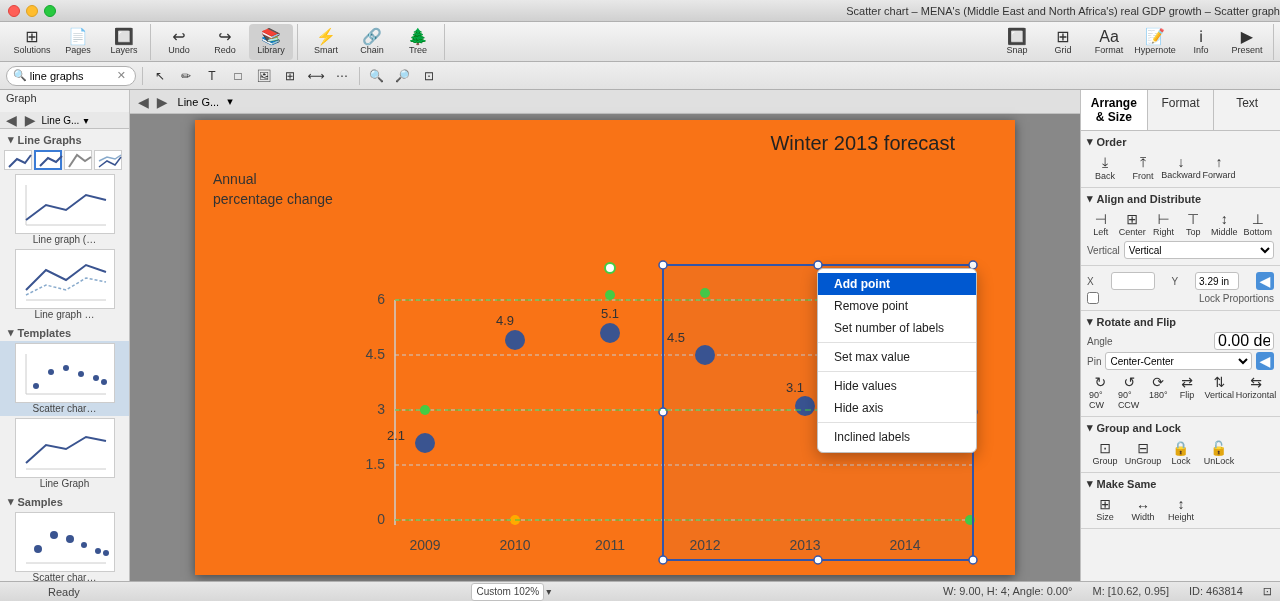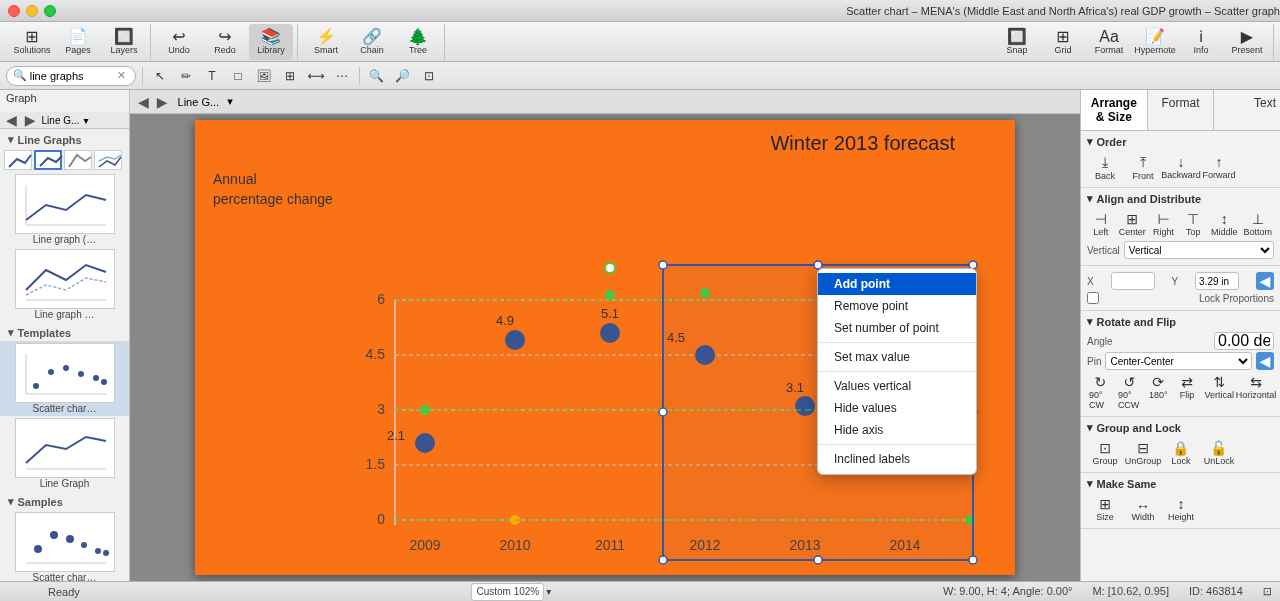--- a/index.html
+++ b/index.html
@@ -171,21 +171,21 @@
     }
     .rp-tab {
       flex: 1;
       text-align: center;
       padding: 6px 4px;
       cursor: pointer;
       font-size: 12px;
       color: #333;
       border-right: 1px solid #c0c0c0;
     }
-    .rp-tab:last-child { border-right: none; text-align: right; }
+    .rp-tab:last-child { border-right: none; }
     .rp-tab-active {
       background: white;
       font-weight: bold;
       color: #000;
     }
     .rp-section {
       border-bottom: 1px solid #d0d0d0;
       padding: 4px 6px;
     }
     .rp-section-header {
@@ -652,25 +652,24 @@
           <line x1="200" y1="290" x2="780" y2="290" stroke="#44cc44" stroke-width="1.5" stroke-dasharray="6,4" opacity="0.7"></line>
 
           <line x1="200" y1="400" x2="780" y2="400" stroke="#44cc44" stroke-width="1.5" stroke-dasharray="6,4" opacity="0.7"></line>
 
           <circle cx="415" cy="148" r="5" fill="white" stroke="#44cc44" stroke-width="2"></circle>
         </svg>
 
         <div class="context-menu" style="left:622px;top:148px;">
           <div class="cm-item cm-item-bold cm-item-active">Add point</div>
           <div class="cm-item">Remove point</div>
-          <div class="cm-item">Set number of point</div>
+          <div class="cm-item">Set number of labels</div>
           <div class="cm-sep"></div>
           <div class="cm-item">Set max value</div>
           <div class="cm-sep"></div>
-          <div class="cm-item">Values vertical</div>
           <div class="cm-item">Hide values</div>
           <div class="cm-item">Hide axis</div>
           <div class="cm-sep"></div>
           <div class="cm-item">Inclined labels</div>
         </div>
 
       </div>
     </div>
   </div>
 

